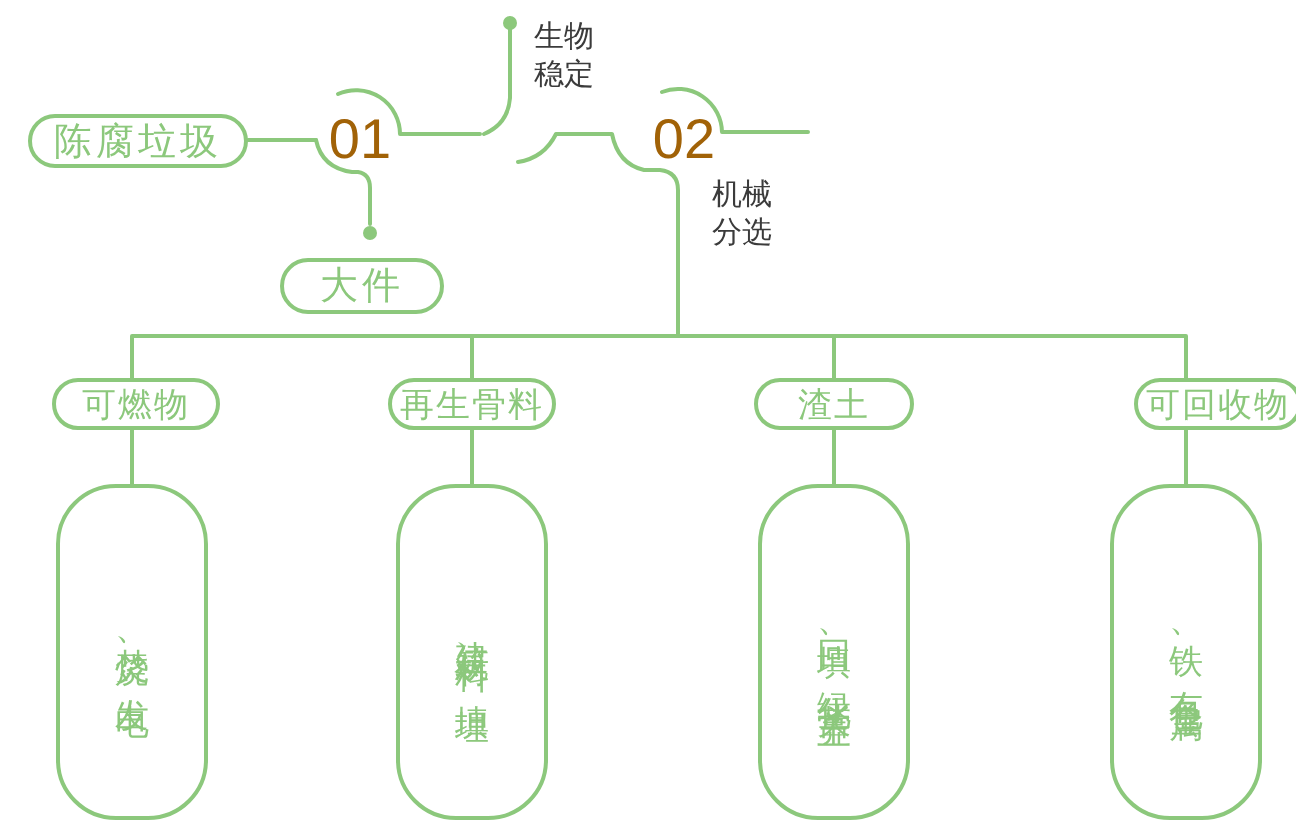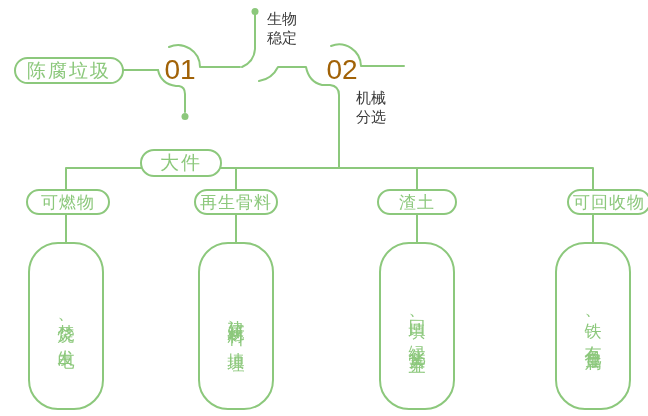--- a/index.html
+++ b/index.html
@@ -16,21 +16,21 @@
 
   .abs { position: absolute; box-sizing: border-box; }
 
   
   .pill {
     display: flex; align-items: center; justify-content: center;
     border: 2px solid #8CC87C; color: #8CC87C;
     background: #ffffff;
   }
   #src-pill   { left: 14px;  top: 57px;  width: 110px; height: 27px; border-radius: 14px; font-size: 19px; letter-spacing: 2px; }
-  #dajian-pill{ left: 140px; top: 129px; width: 82px;  height: 28px; border-radius: 14px; font-size: 19px; letter-spacing: 2px; margin-top: 20px; }
+  #dajian-pill{ left: 140px; top: 129px; width: 82px;  height: 28px; border-radius: 14px; font-size: 19px; letter-spacing: 2px; }
 
   .cat-pill { top: 189px; height: 26px; border-radius: 13px; font-size: 17px; letter-spacing: 1px; }
   #cat-1 { left: 26px;  width: 84px; }
   #cat-2 { left: 194px; width: 84px; }
   #cat-3 { left: 377px; width: 80px; font-family: Liberation Serif, serif; }
   #cat-4 { left: 551px; width: 84px; margin-left: 16px; }
 
   
   .step-num {
     width: 48px; height: 38px; line-height: 38px; text-align: center;

